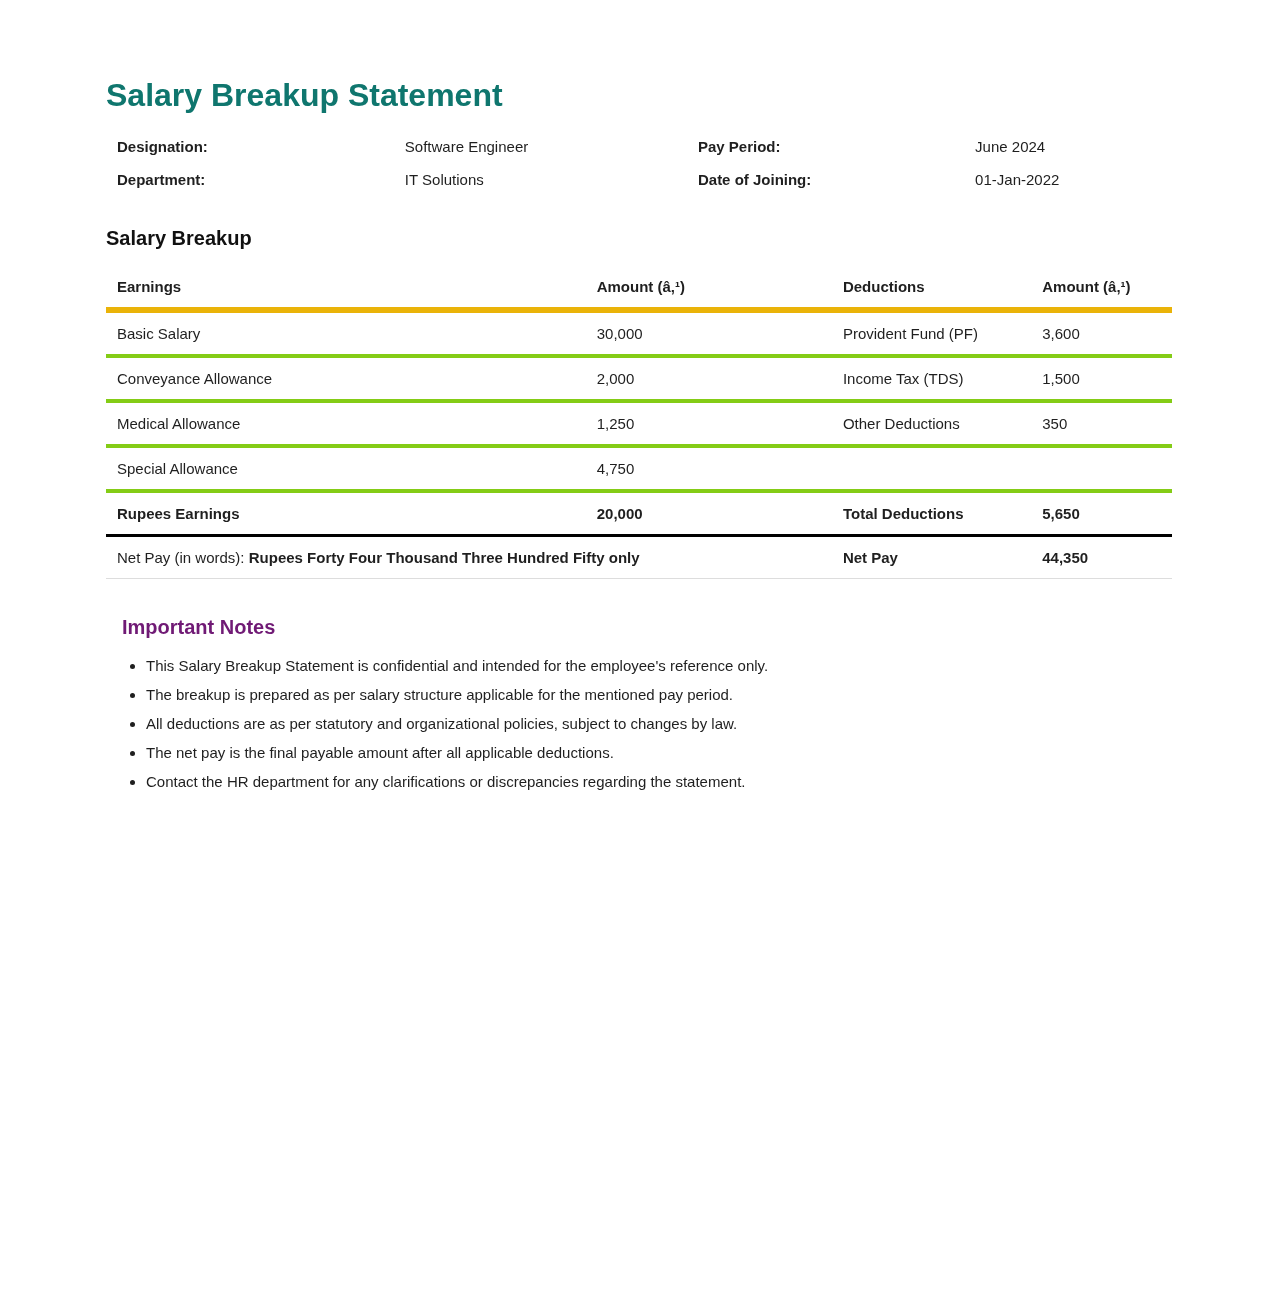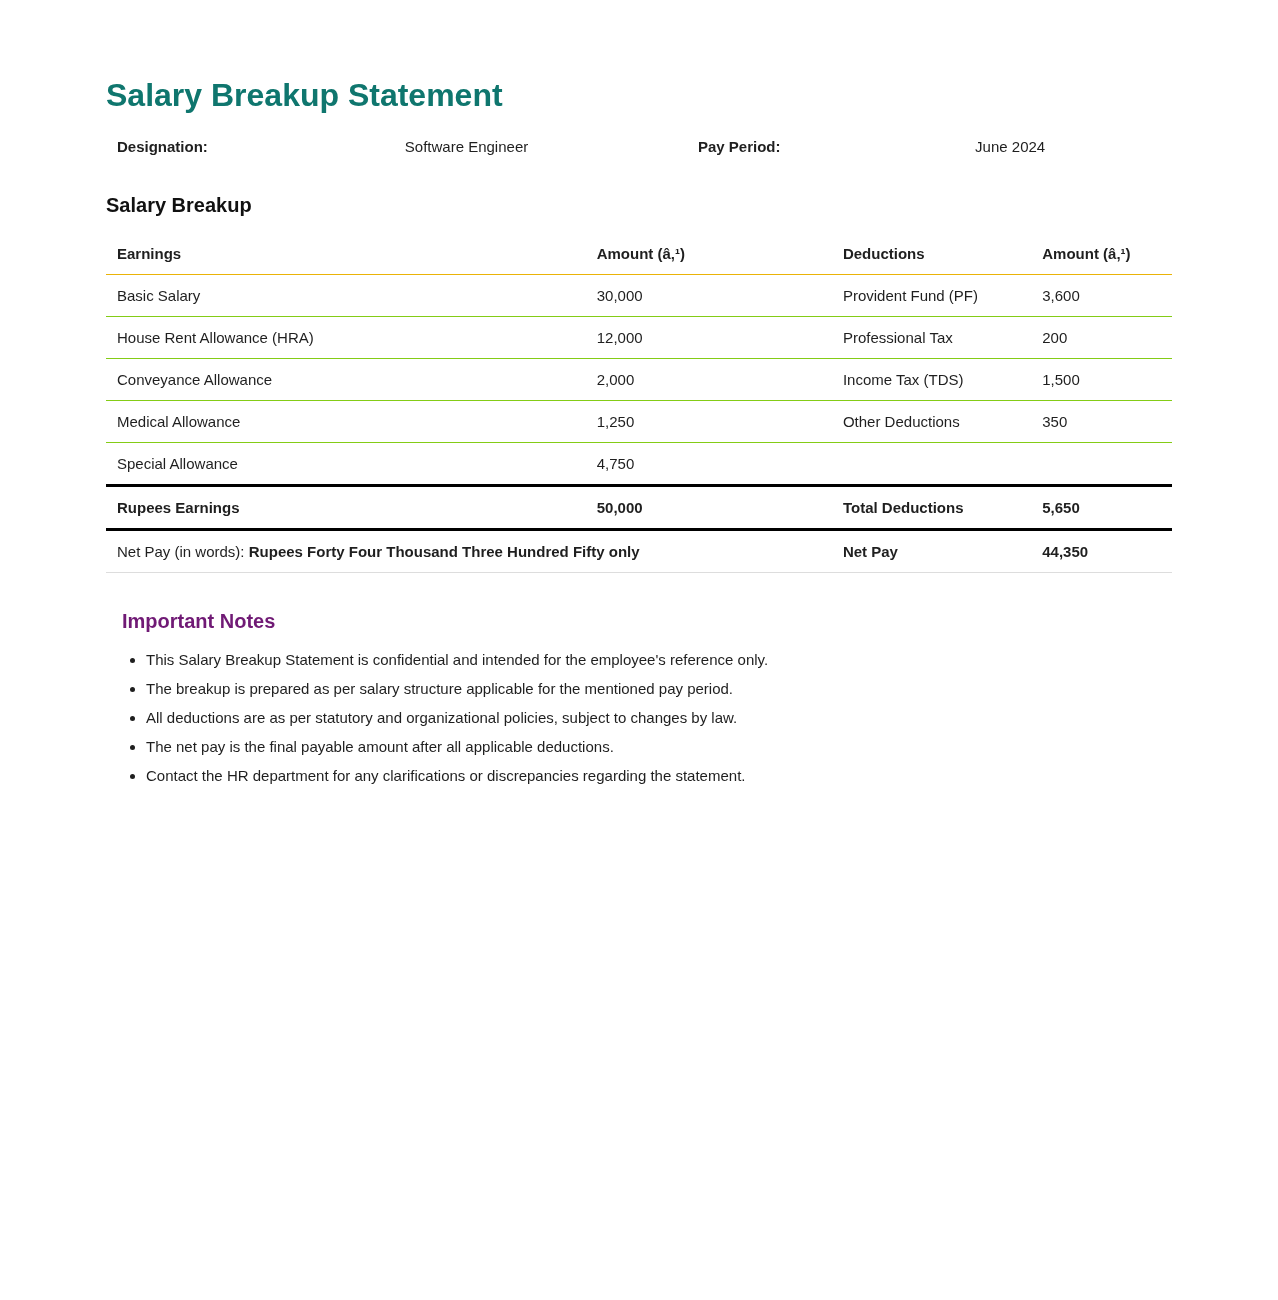--- a/index.html
+++ b/index.html
@@ -58,29 +58,29 @@
   table.salary-table col.sc1 { width: 45%; }
   table.salary-table col.sc2 { width: 23.1%; }
   table.salary-table col.sc3 { width: 18.7%; }
   table.salary-table col.sc4 { width: 13.2%; }
   table.salary-table th {
     font-size: 15px;
     line-height: 17px;
     font-weight: 700;
     text-align: left;
     padding: 12px 8px 12px 11px;
-    border-bottom: 1px solid #eab308;
+    border-bottom: 6px solid #eab308;
   }
   table.salary-table td {
     font-size: 15px;
     line-height: 17px;
     padding: 12px 8px 12px 11px;
     vertical-align: middle;
   }
-  table.salary-table tr.data-row td { border-bottom: 1px solid #84cc16; }
+  table.salary-table tr.data-row td { border-bottom: 4px solid #84cc16; }
   table.salary-table tr.data-row:last-of-type td { border-bottom: none; }
   table.salary-table tr.total-row td {
     font-weight: 700;
     border-top: 3px solid #000000;
   }
   table.salary-table tr.netpay-row td {
     border-top: 3px solid #000000;
     border-bottom: 1px solid #dddddd;
   }
   table.salary-table tr.netpay-row td .bold { font-weight: 700; }
@@ -122,20 +122,26 @@
         <col class="ic3">
         <col class="ic4">
       </colgroup>
     <tbody>
       <tr>
         <td class="info-label">Designation:</td>
         <td>Software Engineer</td>
         <td class="info-label">Pay Period:</td>
         <td>June 2024</td>
       </tr>
+      <tr>
+        <td class="info-label">Department:</td>
+        <td>IT Solutions</td>
+        <td class="info-label">Date of Joining:</td>
+        <td>01-Jan-2022</td>
+      </tr>
     </tbody>
   </table>
 
   <h2 class="section-heading">Salary Breakup</h2>
 
   <table class="salary-table">
     <colgroup>
         <col class="sc1">
         <col class="sc2">
         <col class="sc3">
@@ -150,46 +156,40 @@
       </tr>
     </thead>
     <tbody>
       <tr class="data-row">
         <td>Basic Salary</td>
         <td>30,000</td>
         <td>Provident Fund (PF)</td>
         <td>3,600</td>
       </tr>
       <tr class="data-row">
-        <td>House Rent Allowance (HRA)</td>
-        <td>12,000</td>
-        <td>Professional Tax</td>
-        <td>200</td>
-      </tr>
-      <tr class="data-row">
         <td>Conveyance Allowance</td>
         <td>2,000</td>
         <td>Income Tax (TDS)</td>
         <td>1,500</td>
       </tr>
       <tr class="data-row">
         <td>Medical Allowance</td>
         <td>1,250</td>
         <td>Other Deductions</td>
         <td>350</td>
       </tr>
       <tr class="data-row">
         <td>Special Allowance</td>
         <td>4,750</td>
         <td></td>
         <td></td>
       </tr>
       <tr class="total-row">
         <td>Rupees Earnings</td>
-        <td>50,000</td>
+        <td>20,000</td>
         <td>Total Deductions</td>
         <td>5,650</td>
       </tr>
       <tr class="netpay-row">
         <td colspan="2">
           <span>Net Pay (in words):</span>
           <span class="bold">Rupees Forty Four Thousand Three Hundred Fifty only</span>
         </td>
         <td class="np-label">Net Pay</td>
         <td class="np-value">44,350</td>

